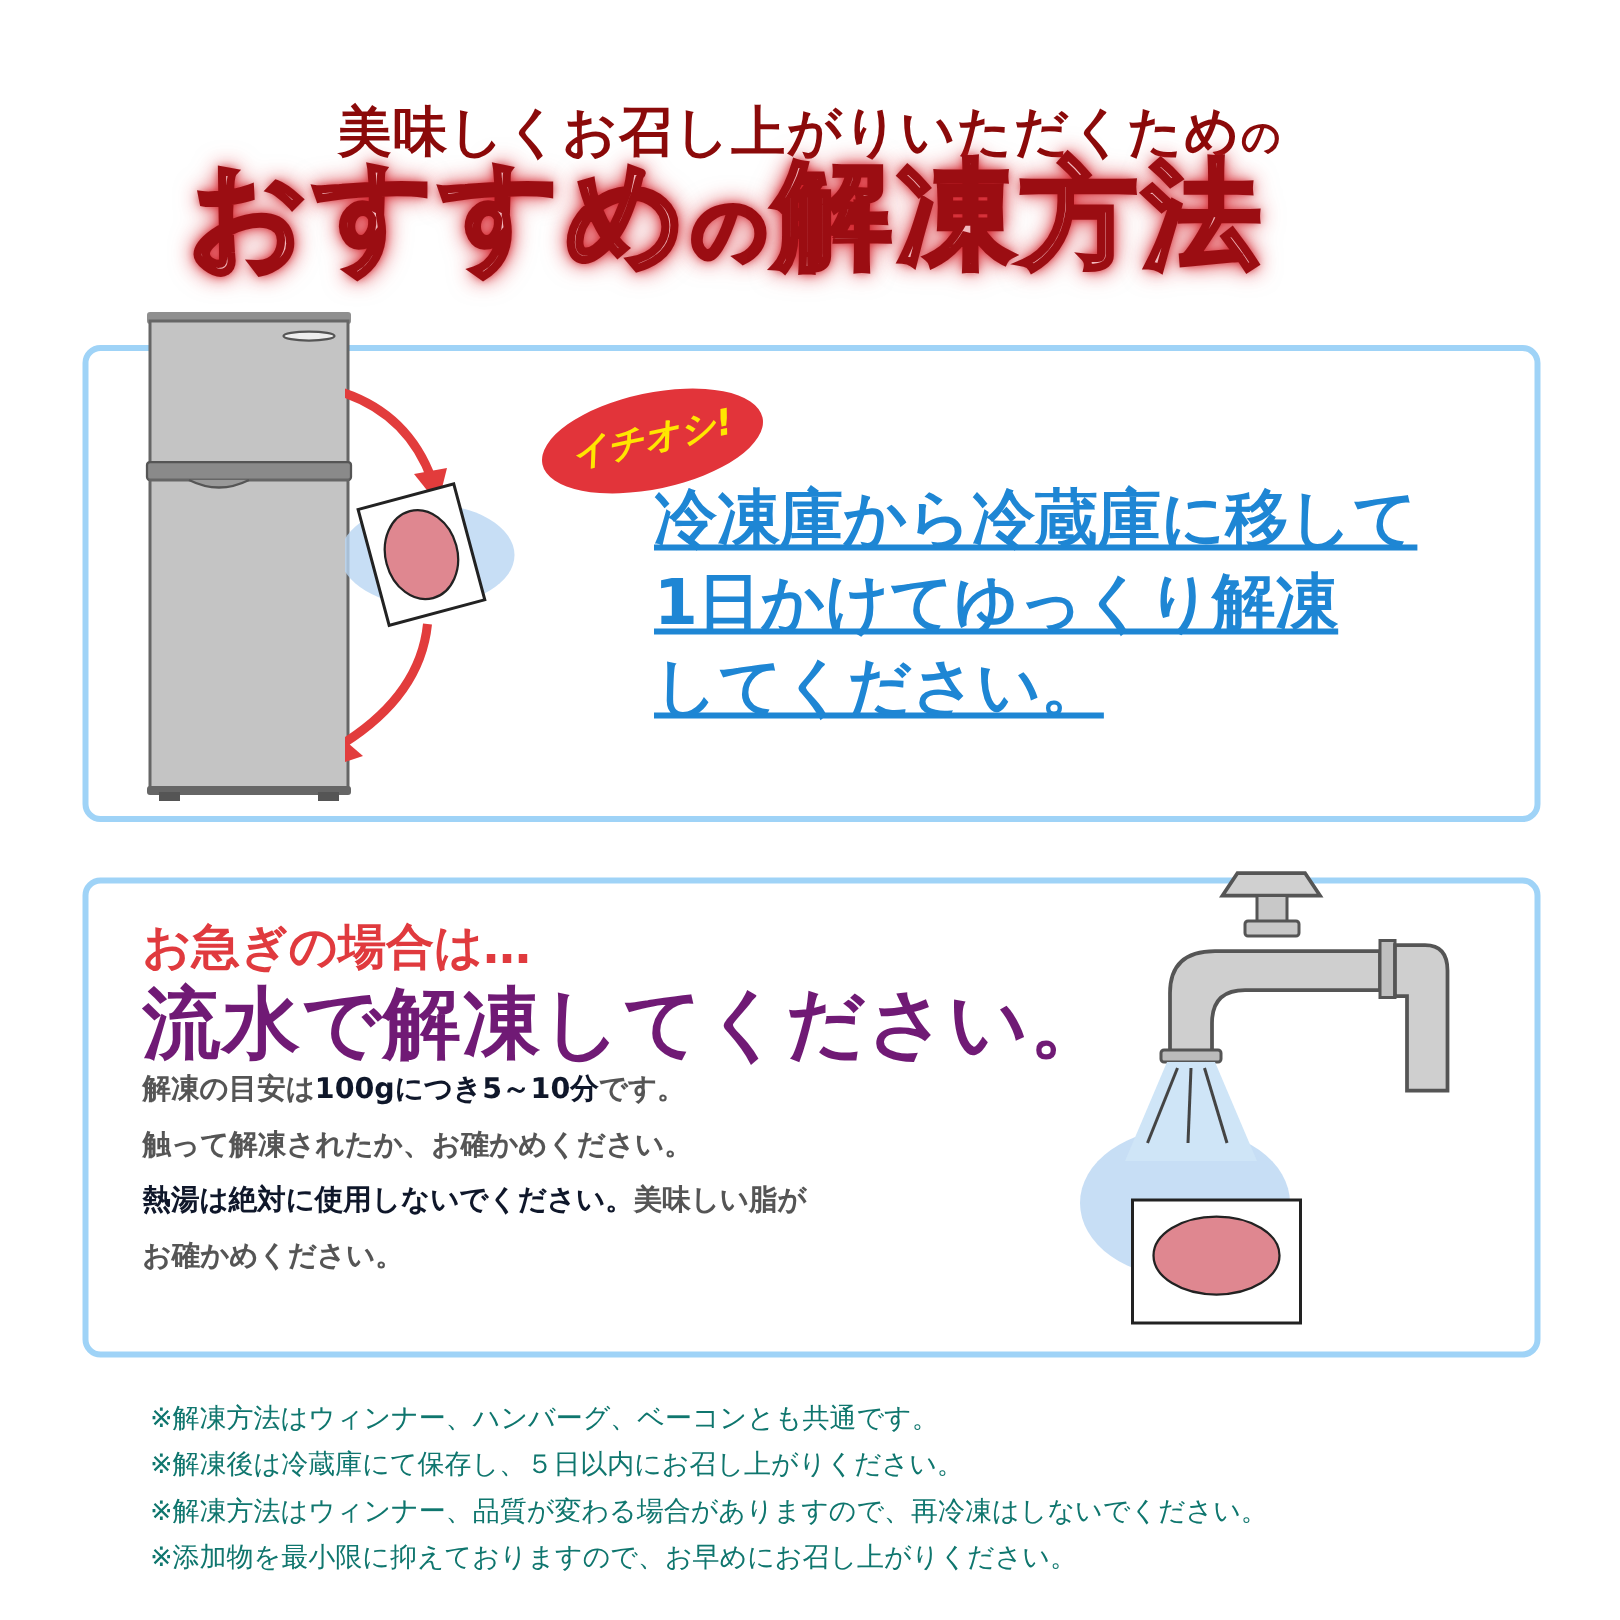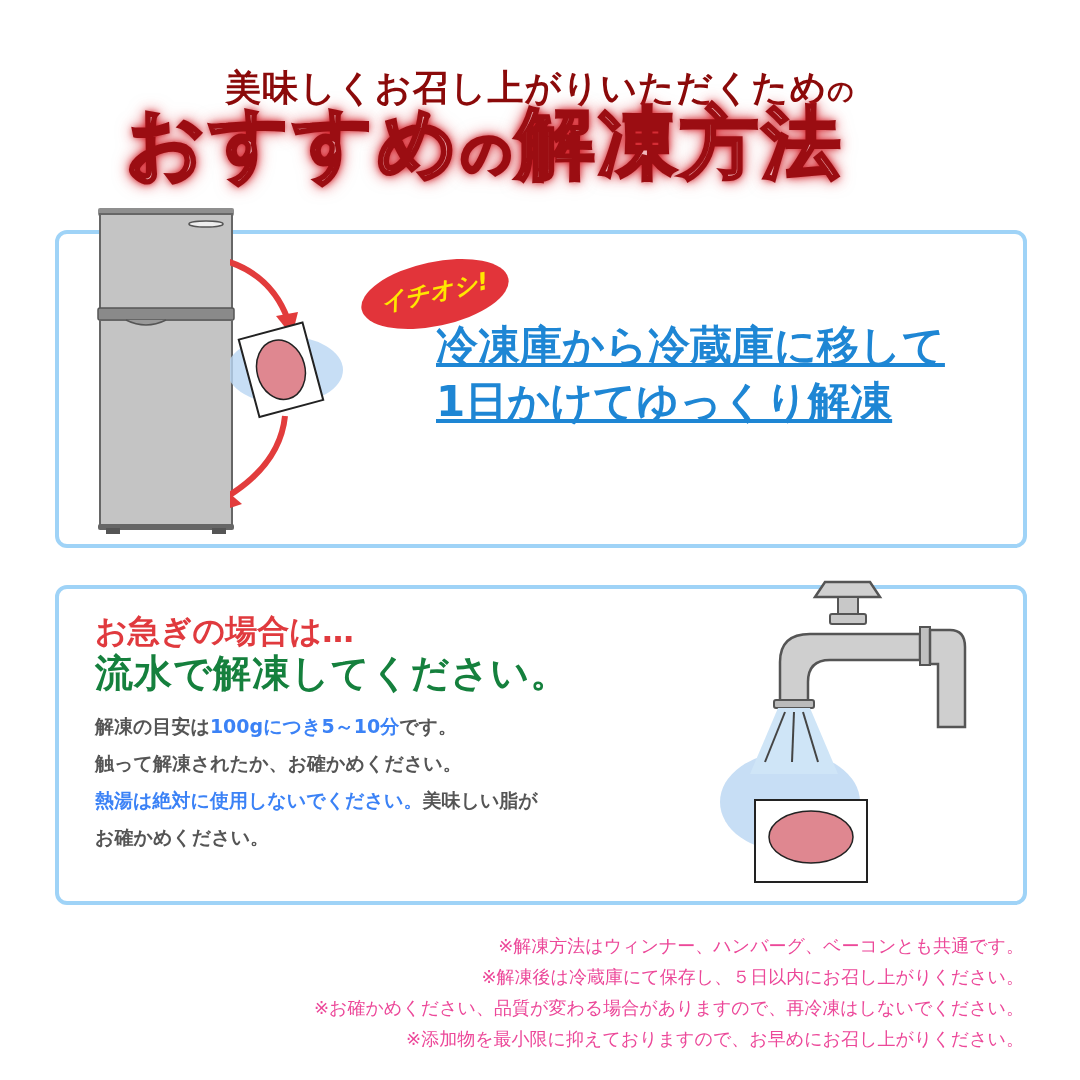--- a/index.html
+++ b/index.html
@@ -43,33 +43,33 @@
     position: absolute; left: 436px; top: 318px; width: 580px;
     font-size: 42px; font-weight: bold; color: #1e86d4; line-height: 56px; text-decoration: underline;
   }
 
   .hurry {
     position: absolute; left: 95px; top: 610px;
     font-size: 32px; font-weight: bold; color: #e03a3e;
   }
   .running {
     position: absolute; left: 95px; top: 648px;
-    font-size: 38px; font-weight: bold; color: #15803d; letter-spacing: 1px;
+    font-size: 52px; font-weight: bold; color: #701a75; letter-spacing: 1px;
   }
   .body-text {
     position: absolute; left: 95px; top: 708px; width: 620px;
     font-size: 19px; color: #555555; line-height: 37px; font-weight: bold;
   }
-  .red { color: #3b82f6; }
+  .red { color: #0f172a; }
 
   .faucet { position: absolute; left: 720px; top: 562px; width: 280px; height: 345px; }
 
   .notes {
-    position: absolute; left: 124px; top: 930px; width: 900px;
-    font-size: 18px; color: #ec4899; line-height: 31px; text-align: right;
+    position: absolute; left: 100px; top: 930px; width: 900px;
+    font-size: 18px; color: #0f766e; line-height: 31px;
   }
 </style>
 </head>
 <body>
 
 <div class="subtitle"><span>美味しくお召し上がりいただくため</span><span class="small">の</span></div>
 <div class="title"><span>おすすめ</span><span class="small">の</span><span>解凍方法</span></div>
 
 <div class="card card1"></div>
 
@@ -97,20 +97,21 @@
   <polygon points="-10,235 -12,262 12,254" fill="#e23c3c"></polygon>
 </svg>
 
 <div class="badge">
     <span>イチオシ!</span>
   </div>
 
 <div class="main-msg">
   <div>冷凍庫から冷蔵庫に移して</div>
   <div>1日かけてゆっくり解凍</div>
+  <div>してください。</div>
 </div>
 
 <div class="card card2"></div>
 
 <div class="hurry">お急ぎの場合は…</div>
 <div class="running">流水で解凍してください。</div>
 
 <div class="body-text">
   <div><span>解凍の目安は</span><span class="red">100gにつき5～10分</span><span>です。</span></div>
   <div>触って解凍されたか、お確かめください。</div>
@@ -131,15 +132,15 @@
   <line x1="65" y1="150" x2="45" y2="200" stroke="#444" stroke-width="2"></line>
   <line x1="74" y1="150" x2="72" y2="200" stroke="#444" stroke-width="2"></line>
   <line x1="83" y1="150" x2="98" y2="200" stroke="#444" stroke-width="2"></line>
   <rect x="35" y="238" width="112" height="82" fill="#fff" stroke="#222" stroke-width="2"></rect>
   <ellipse cx="91" cy="275" rx="42" ry="26" fill="#df8790" stroke="#222" stroke-width="1.5"></ellipse>
 </svg>
 
 <div class="notes">
   <div>※解凍方法はウィンナー、ハンバーグ、ベーコンとも共通です。</div>
   <div>※解凍後は冷蔵庫にて保存し、５日以内にお召し上がりください。</div>
-  <div>※お確かめください、品質が変わる場合がありますので、再冷凍はしないでください。</div>
+  <div>※解凍方法はウィンナー、品質が変わる場合がありますので、再冷凍はしないでください。</div>
   <div>※添加物を最小限に抑えておりますので、お早めにお召し上がりください。</div>
 </div>
 
 </body></html>

